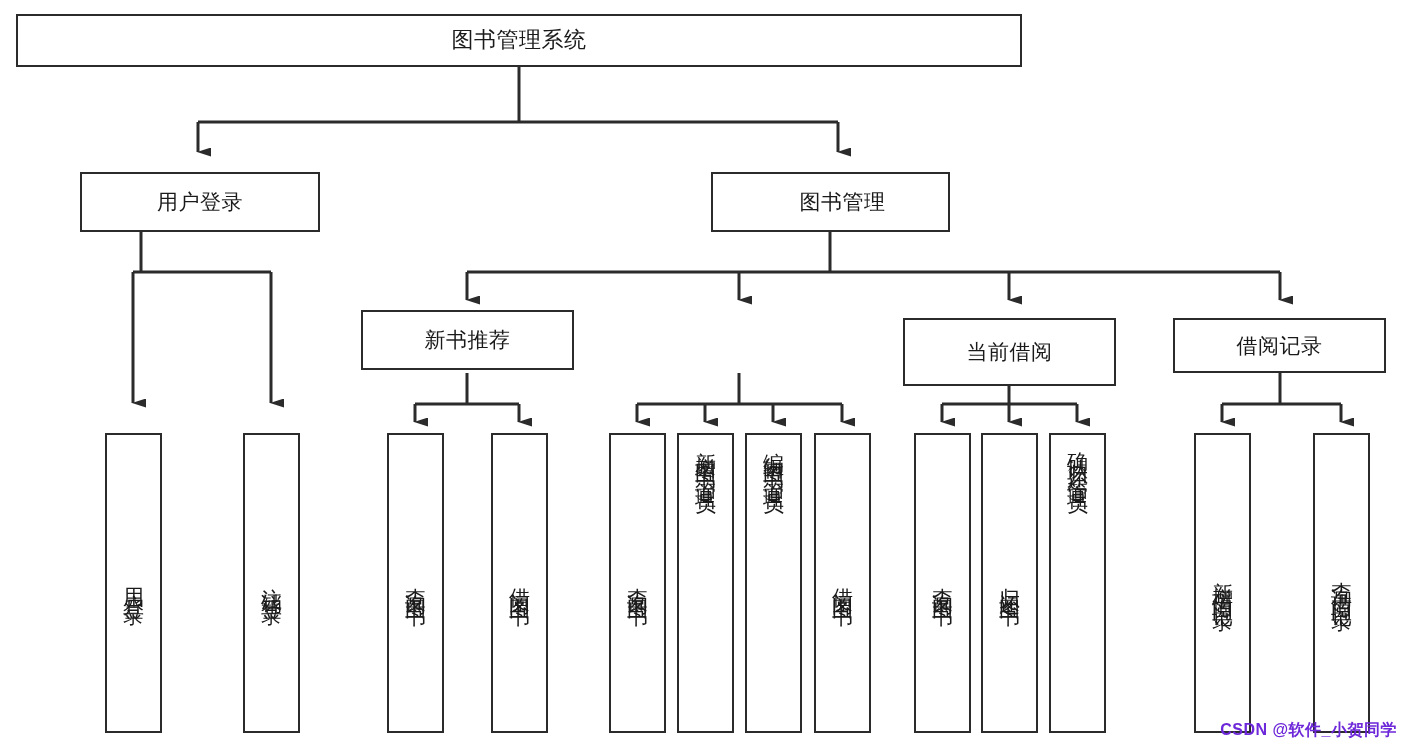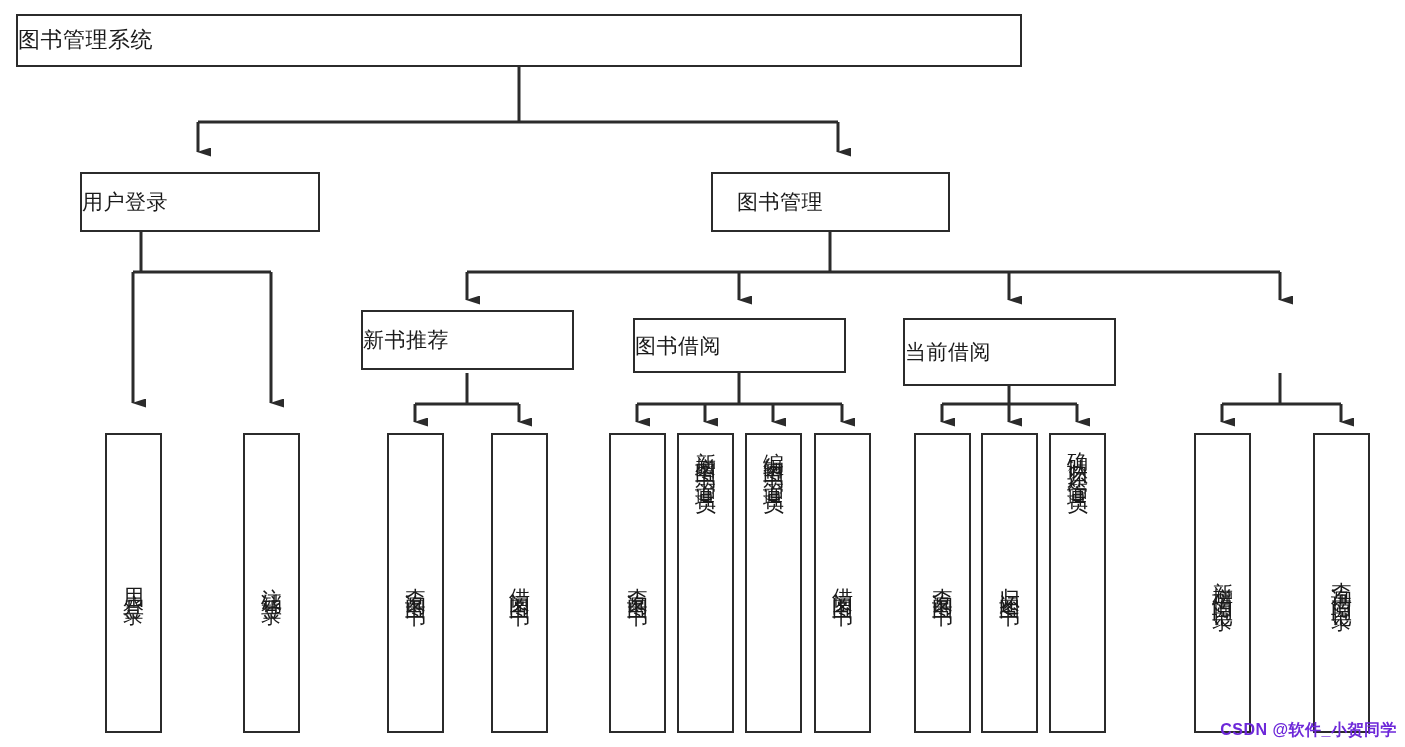--- a/index.html
+++ b/index.html
@@ -26,20 +26,21 @@
     height: 747px;
     pointer-events: none;
   }
   .node {
     position: absolute;
     box-sizing: border-box;
     background: #ffffff;
     border: 2px solid #2b2b2b;
     display: flex;
     align-items: center;
+    justify-content: center;
     color: #1a1a1a;
   }
   .node.horizontal {
     font-size: 21px;
     line-height: 1.2;
     letter-spacing: 0.5px;
   }
   .node.root {
     font-size: 22px;
   }
@@ -135,28 +136,28 @@
   </div>
 
   <div class="node horizontal" style="left:711px; top:172px; width:239px; height:60px;padding-left:24px;">
     <span>图书管理</span>
   </div>
 
   <div class="node horizontal" style="left:361px; top:310px; width:213px; height:60px;">
     <span>新书推荐</span>
   </div>
 
-  <div class="node horizontal" style="left:633px; top:318px; width:213px; height:55px;">
-    <span>图书借阅</span>
-  </div>
 
   <div class="node horizontal" style="left:903px; top:318px; width:213px; height:68px;">
     <span>当前借阅</span>
   </div>
 
+  <div class="node horizontal" style="left:1173px; top:318px; width:213px; height:55px;">
+    <span>借阅记录</span>
+  </div>
 
   <div class="node leaf center-v" style="left:105px; top:433px; width:57px; height:300px;">
     <span class="leaf-text">用户登录</span>
   </div>
 
   <div class="node leaf center-v" style="left:243px; top:433px; width:57px; height:300px;">
     <span class="leaf-text">注销登录</span>
   </div>
 
   <div class="node leaf center-v" style="left:387px; top:433px; width:57px; height:300px;">

